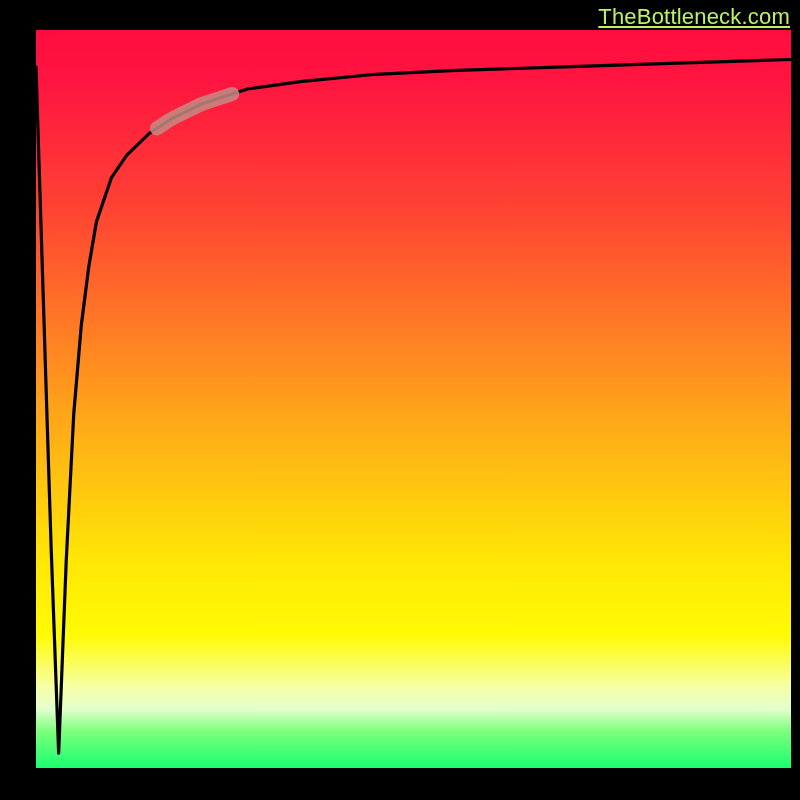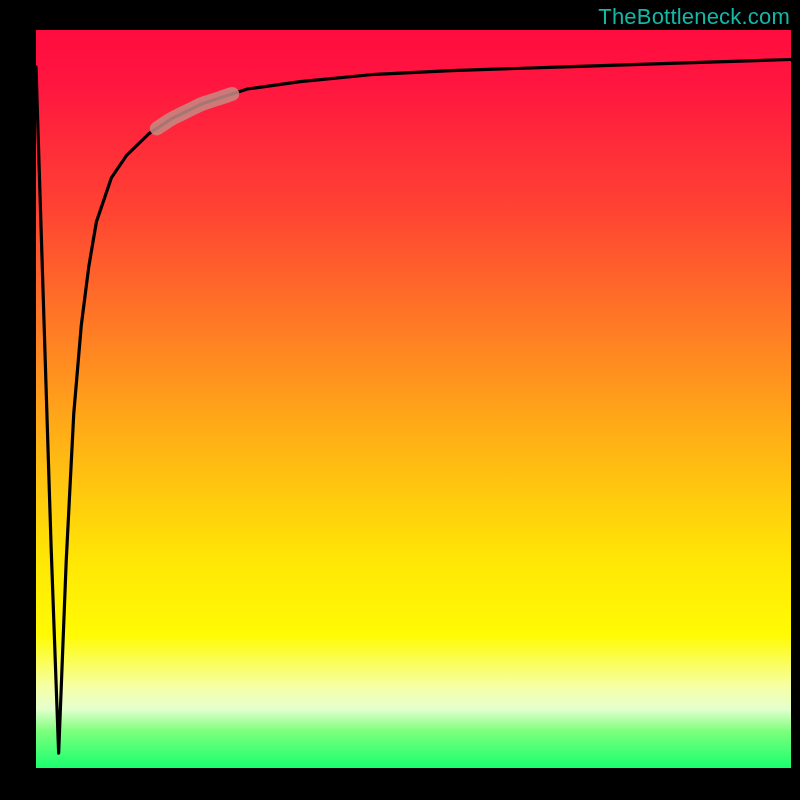--- a/index.html
+++ b/index.html
@@ -44,25 +44,26 @@
     left: 0;
     top: 0;
     width: 100%;
     height: 100%;
     pointer-events: none;
   }
   .watermark {
     position: absolute;
     top: 4px;
     right: 10px;
-    color: #14b8a6;
+    color: #bef264;
     font-size: 22px;
     font-weight: 500;
     letter-spacing: 0.2px;
     user-select: none;
+    text-decoration: underline;
   }
 </style>
 </head>
 <body>
 
 <div class="frame">
 
   <div class="watermark">TheBottleneck.com</div>
 
   <div class="plot-area">

